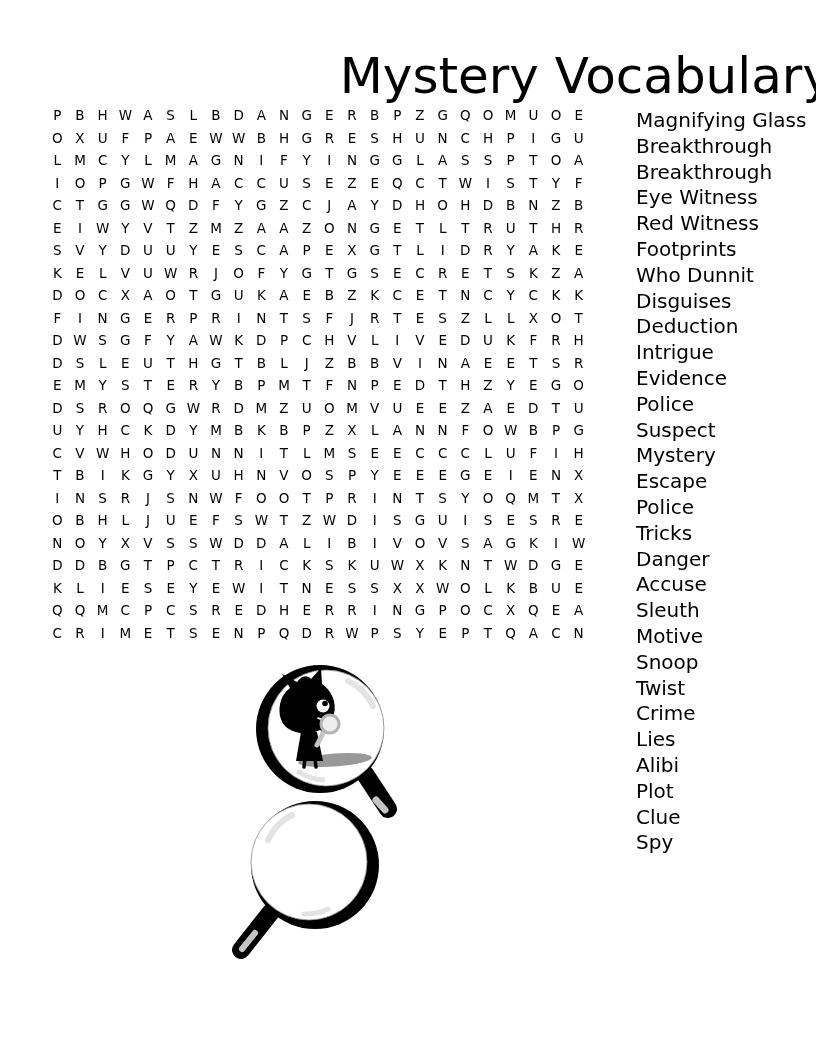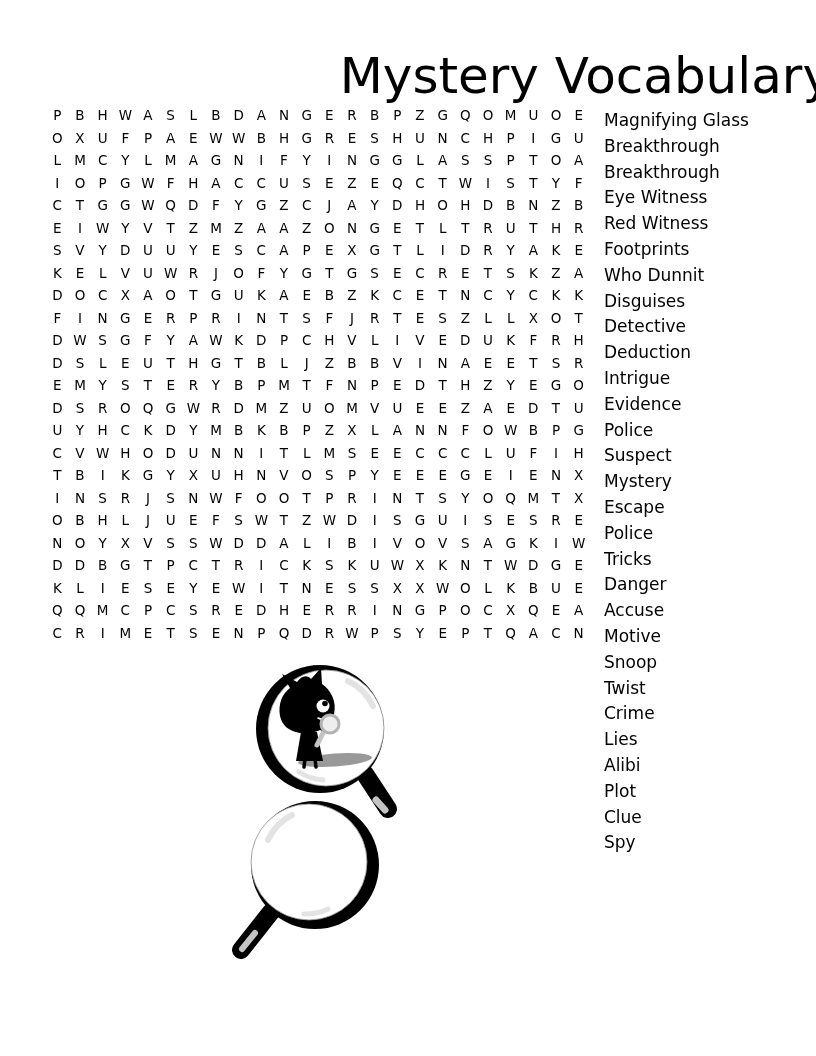--- a/index.html
+++ b/index.html
@@ -33,22 +33,23 @@
     grid-auto-rows:22.5px;
   }
   .cell{
     display:flex;align-items:center;justify-content:center;
     font-size:13.5px;font-weight:400;color:var(--ink);
   }
   .words{
     position:absolute;left:604px;top:108px;width:200px;
   }
   .word{
-    font-size:17px;line-height:25.8px;color:var(--ink);
+    font-size:20px;line-height:25.8px;color:var(--ink);
     white-space:nowrap;
+    margin-left:32px;
   }
   .illustration{
     position:absolute;left:225px;top:660px;
     width:200px;height:300px;
   }
   .ink-fill{fill:var(--ink);}
   .paper-fill{fill:var(--paper);}
 </style>
 </head>
 <body>
@@ -638,32 +639,32 @@
 
   <div class="words">
       <div class="word">Magnifying Glass</div>
       <div class="word">Breakthrough</div>
       <div class="word">Breakthrough</div>
       <div class="word">Eye Witness</div>
       <div class="word">Red Witness</div>
       <div class="word">Footprints</div>
       <div class="word">Who Dunnit</div>
       <div class="word">Disguises</div>
-      <div class="word">Detective</div>
       <div class="word">Deduction</div>
       <div class="word">Intrigue</div>
       <div class="word">Evidence</div>
       <div class="word">Police</div>
       <div class="word">Suspect</div>
       <div class="word">Mystery</div>
       <div class="word">Escape</div>
       <div class="word">Police</div>
       <div class="word">Tricks</div>
       <div class="word">Danger</div>
       <div class="word">Accuse</div>
+      <div class="word">Sleuth</div>
       <div class="word">Motive</div>
       <div class="word">Snoop</div>
       <div class="word">Twist</div>
       <div class="word">Crime</div>
       <div class="word">Lies</div>
       <div class="word">Alibi</div>
       <div class="word">Plot</div>
       <div class="word">Clue</div>
       <div class="word">Spy</div>
     </div>

